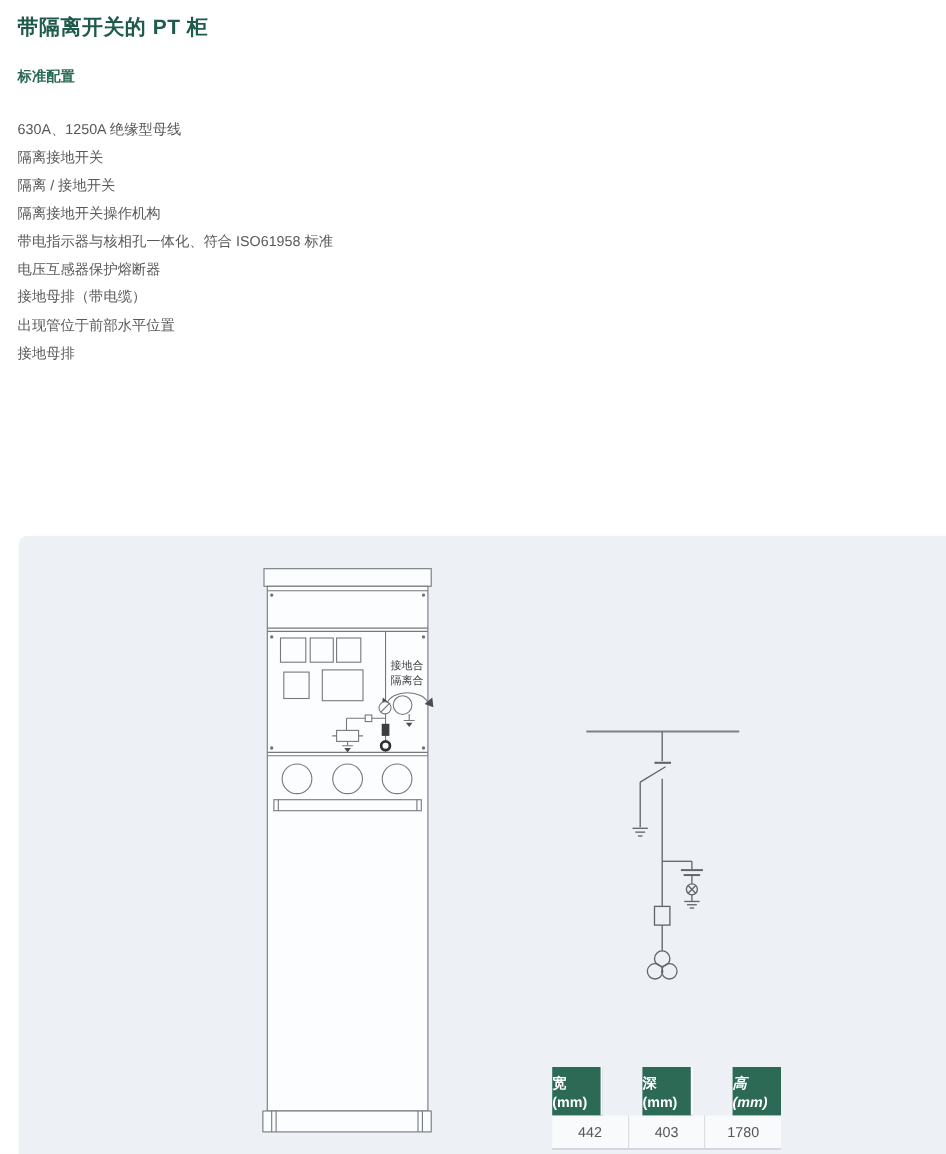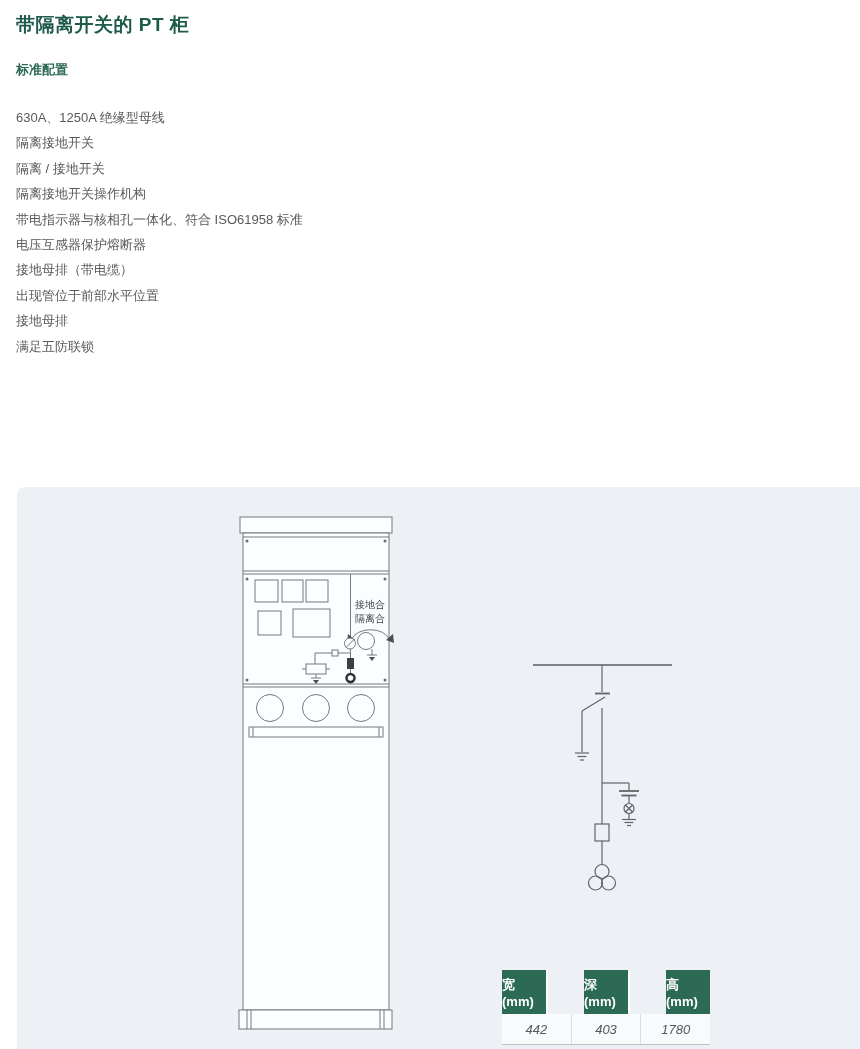--- a/index.html
+++ b/index.html
@@ -40,25 +40,24 @@
   }
   .dim-table{position:absolute;left:502px;top:970px;width:208px;}
   .dim-head{display:flex;height:44px;gap:36px;}
   .th{
     flex:1;display:flex;align-items:center;justify-content:center;
     background:var(--table-header-bg,#2c6a56);
     color:var(--table-header-text,#ffffff);
     font-size:13px;font-weight:bold;
     border-right:2px solid #ffffff;
   }
-  .th:last-child{border-right:none;}
+  .th:last-child{border-right:none;font-style:italic;}
   .dim-body{
     display:flex;height:30px;background:#f8fafc;
     border-bottom:1px solid #b9bfc4;
-    font-style:italic;
   }
   .td{
     flex:1;display:flex;align-items:center;justify-content:center;
     color:#55585a;font-size:13px;
     border-right:1px solid #d8dde1;
   }
   .td:last-child{border-right:none;}
 </style>
 </head>
 <body>
@@ -71,21 +70,20 @@
   <ul class="features">
     <li>630A、1250A 绝缘型母线</li>
     <li>隔离接地开关</li>
     <li>隔离 / 接地开关</li>
     <li>隔离接地开关操作机构</li>
     <li>带电指示器与核相孔一体化、符合 ISO61958 标准</li>
     <li>电压互感器保护熔断器</li>
     <li>接地母排（带电缆）</li>
     <li>出现管位于前部水平位置</li>
     <li>接地母排</li>
-    <li>满足五防联锁</li>
   </ul>
 
   <div class="panel"></div>
 
   <svg class="drawing" viewBox="0 487 860 562">
 
     <g stroke="#74797d" stroke-width="1" fill="none">
 
       <rect x="240" y="517" width="152" height="16" fill="#fcfdfe"></rect>
 

